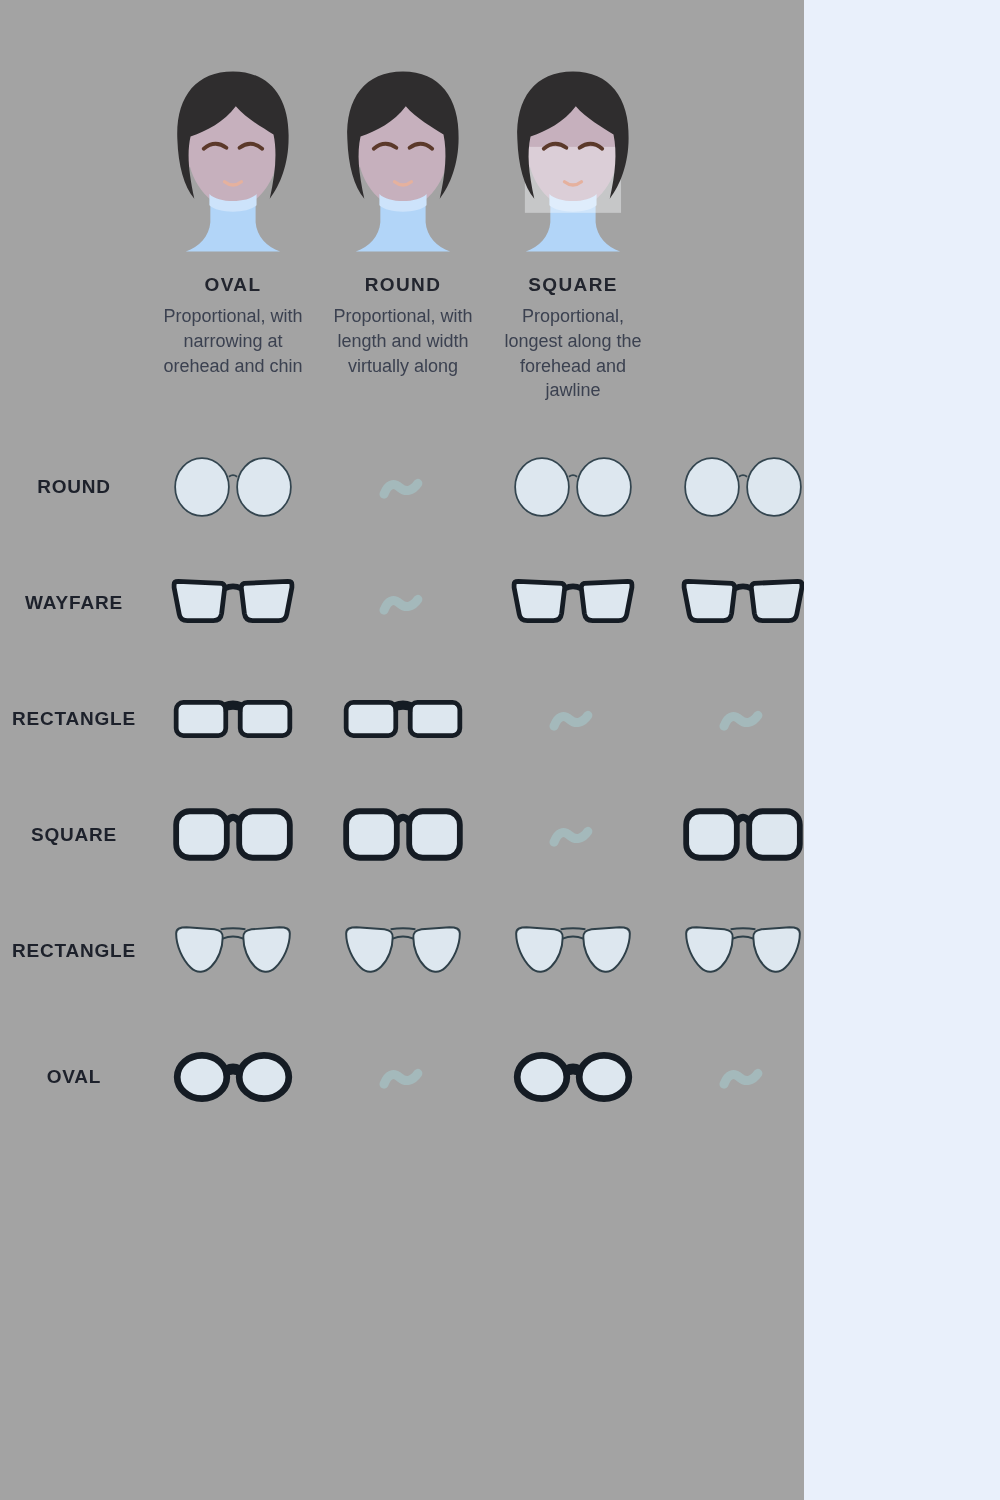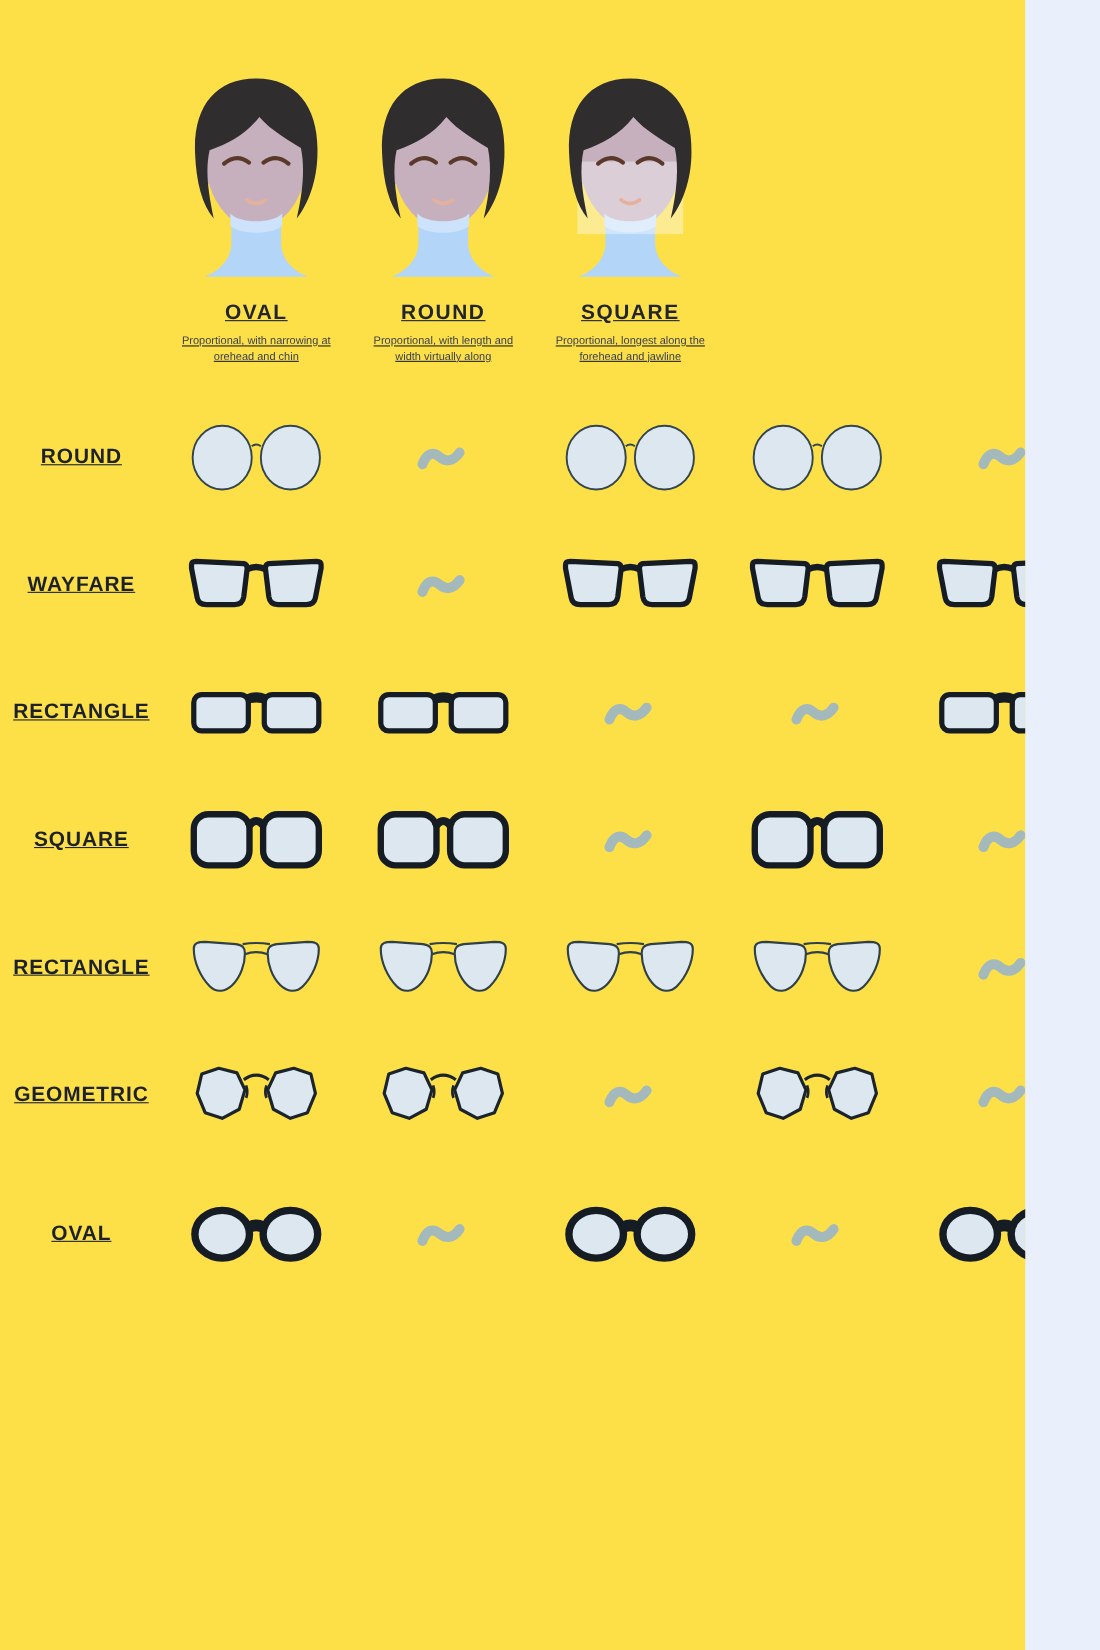--- a/index.html
+++ b/index.html
@@ -1,31 +1,31 @@
 <!DOCTYPE html>
 <html><head>
 <meta charset="utf-8">
 <style>
   html,body{margin:0;padding:0;background:#e9f0fb;}
   .page{
-    position:relative;width:932px;height:1500px;overflow:hidden;
-    background:#fde047;font-family:"Liberation Sans",sans-serif;color:#20242e;text-decoration:underline;
+    position:relative;width:804px;height:1500px;overflow:hidden;
+    background:#a3a3a3;font-family:"Liberation Sans",sans-serif;color:#20242e;
   }
   .defs-svg{position:absolute;width:0;height:0;}
   .faces-header{
     display:grid;grid-template-columns:148px repeat(5,170px);
     padding-top:62px;align-items:start;
   }
   .face-col{display:flex;flex-direction:column;align-items:center;text-align:center;}
   .face-svg{height:198px;width:auto;display:block;}
   .face-title{
     margin:14px 0 0;font-size:19px;font-weight:700;letter-spacing:1.4px;color:#22252e;
   }
   .face-desc{
-    margin:8px 0 0;font-size:10px;line-height:1.38;color:#3b4150;max-width:152px;
+    margin:8px 0 0;font-size:18px;line-height:1.38;color:#3b4150;max-width:152px;
   }
   .matrix{margin-top:26px;}
   .matrix-row{
     display:grid;grid-template-columns:148px repeat(5,170px);
     align-items:center;height:116px;
   }
   .matrix-row:last-child{margin-top:10px;}
   .row-label{
     font-size:19px;font-weight:700;letter-spacing:0.8px;color:#1d212b;text-align:center;
   }
@@ -297,48 +297,20 @@
             <use href="#g-aviators"></use>
           </svg>
         </div>
         <div class="cell">
           <svg class="squiggle-svg" viewBox="0 0 60 40">
             <use href="#squiggle"></use>
           </svg>
         </div>
       </div>
     <div class="matrix-row">
-      <div class="row-label">GEOMETRIC</div>
-    <div class="cell">
-          <svg class="glasses-svg" viewBox="0 0 120 60">
-            <use href="#g-geo"></use>
-          </svg>
-        </div>
-        <div class="cell">
-          <svg class="glasses-svg" viewBox="0 0 120 60">
-            <use href="#g-geo"></use>
-          </svg>
-        </div>
-        <div class="cell">
-          <svg class="squiggle-svg" viewBox="0 0 60 40">
-            <use href="#squiggle"></use>
-          </svg>
-        </div>
-        <div class="cell">
-          <svg class="glasses-svg" viewBox="0 0 120 60">
-            <use href="#g-geo"></use>
-          </svg>
-        </div>
-        <div class="cell">
-          <svg class="squiggle-svg" viewBox="0 0 60 40">
-            <use href="#squiggle"></use>
-          </svg>
-        </div>
-      </div>
-    <div class="matrix-row">
       <div class="row-label">OVAL</div>
     <div class="cell">
           <svg class="glasses-svg" viewBox="0 0 120 60">
             <use href="#g-oval"></use>
           </svg>
         </div>
         <div class="cell">
           <svg class="squiggle-svg" viewBox="0 0 60 40">
             <use href="#squiggle"></use>
           </svg>

